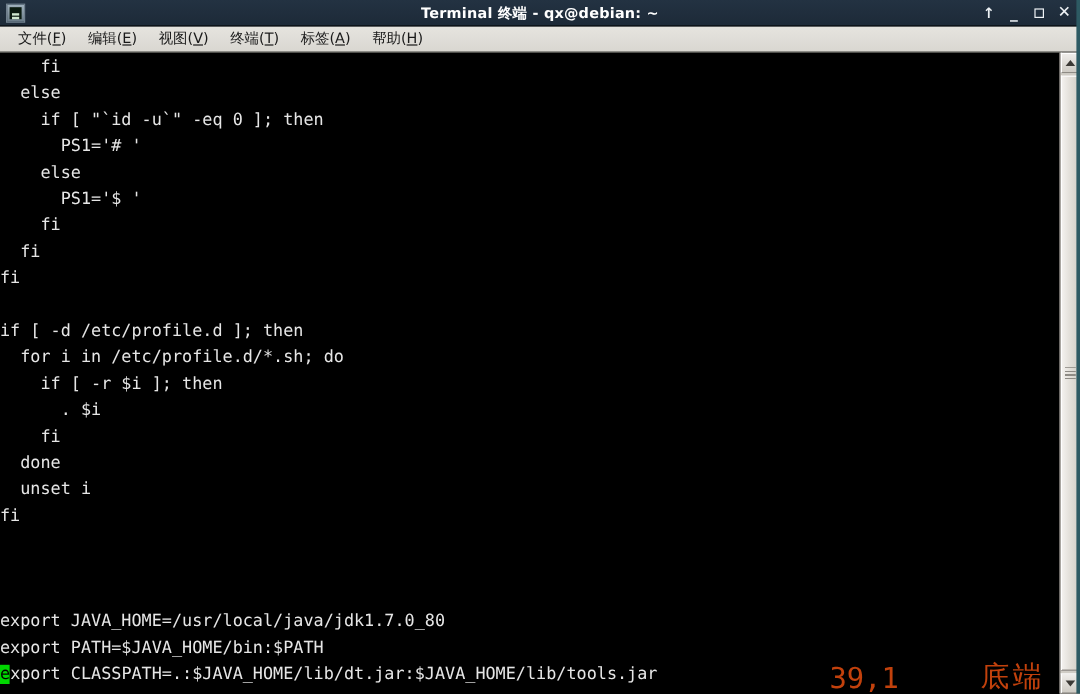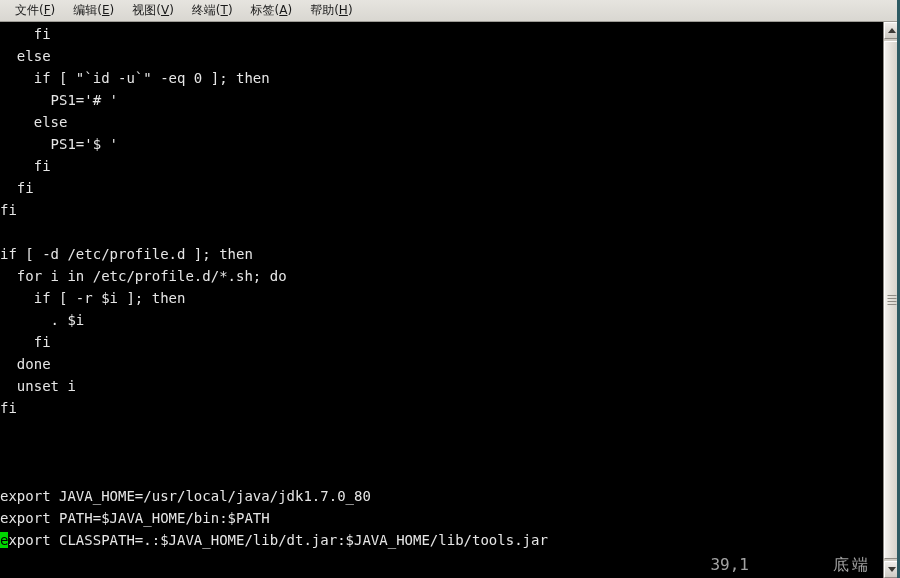--- a/index.html
+++ b/index.html
@@ -157,23 +157,23 @@
   .cursor {
     background: #00d700;
     color: #000000;
   }
   .statusline {
     position: absolute;
     left: 0;
     right: 0;
     bottom: 0;
     height: 26px;
-    color: #a3a3a3;
+    color: #c2410c;
     font-family: "DejaVu Sans Mono", monospace;
-    font-size: 16px;
+    font-size: 24px;
     line-height: 26px;
     white-space: pre;
   }
   .status-pos {
     position: absolute;
     right: 134px;
     bottom: 0;
   }
   .status-state {
     position: absolute;
@@ -249,20 +249,32 @@
     top: 0; right: 0; bottom: 0;
     width: 3px;
     background: #2d5a63;
   }
 </style>
 </head>
 <body>
 
 <div class="window">
 
+  <div class="titlebar">
+    <div class="win-icon"></div>
+    <div class="title-text">Terminal 终端 - qx@debian: ~</div>
+    <div class="win-buttons">
+      <div class="wbtn shade">↑</div>
+      <div class="wbtn min">_</div>
+      <div class="wbtn max">
+          <i></i>
+        </div>
+      <div class="wbtn close">✕</div>
+    </div>
+  </div>
 
   <div class="menubar">
     <div class="menu-item"><span>文件</span>(<u>F</u>)</div>
     <div class="menu-item"><span>编辑</span>(<u>E</u>)</div>
     <div class="menu-item"><span>视图</span>(<u>V</u>)</div>
     <div class="menu-item"><span>终端</span>(<u>T</u>)</div>
     <div class="menu-item"><span>标签</span>(<u>A</u>)</div>
     <div class="menu-item"><span>帮助</span>(<u>H</u>)</div>
   </div>
 

